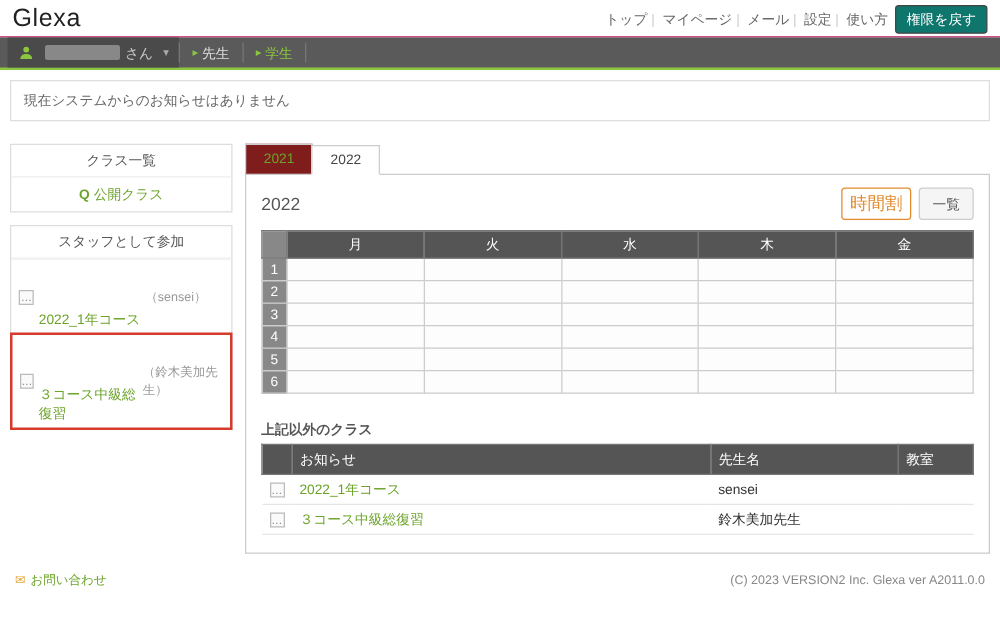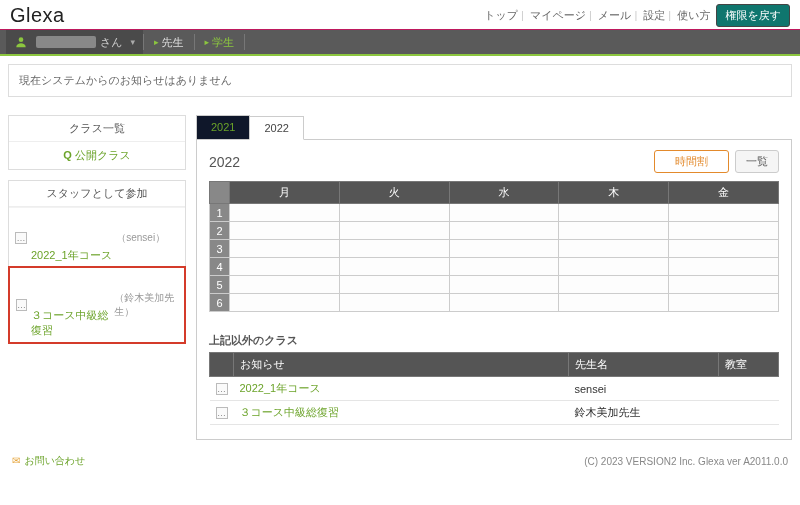--- a/index.html
+++ b/index.html
@@ -54,26 +54,26 @@
   .green-link { color:#6ba329; cursor:pointer;margin-top:36px; }
   .staff-panel-hdr { text-align:center; padding:5px; border-bottom:1px solid #eee; color:#555;}
   .tree-row { display:flex; align-items:center; padding:4px 6px; gap:4px; border-top:1px solid #f2f2f2; }
   .tree-row:first-of-type{ border-top:none;}
   .tree-box { width:12px; height:12px; border:1px solid #bbb; display:flex; align-items:center; justify-content:center; font-size:9px; color:#888; background:#fafafa;}
   .gray-txt { color:#999; font-size:10px; }
   .red-highlight { border:2px solid #d43b2a; margin:-1px;}
   .rightcol { flex:1; }
   .notice-panel-full { border:1px solid #ddd; margin-bottom:10px; font-size:11px;}
   .tabs { display:flex; border-bottom:1px solid #ccc; }
-  .tab { padding:5px 14px; border:1px solid #ccc; border-bottom:none; margin-right:-1px; background:#0f172a; cursor:pointer; color:#6ba329; font-size:11px;}
+  .tab { padding:5px 14px; border:1px solid #ccc; border-bottom:none; margin-right:-1px; background:#7f1d1d; cursor:pointer; color:#6ba329; font-size:11px;}
   .tab.active { background:#fff; border-bottom:1px solid #fff; position:relative; top:1px; color:#444;}
   .year-content { border:1px solid #ccc; border-top:none; padding:10px 12px 14px 12px;}
   .year-hdr-row { display:flex; justify-content:space-between; align-items:center; margin-bottom:8px;}
   .year-title { font-size:14px; color:#555;}
-  .btn-orange { background:#fff; border:1px solid #e38a2c; color:#e38a2c; padding:3px 20px; border-radius:3px; cursor:pointer; font-size:11px;}
+  .btn-orange { background:#fff; border:1px solid #e38a2c; color:#e38a2c; padding:3px 6px; border-radius:3px; cursor:pointer; font-size:14px;}
   .btn-gray { background:#f5f5f5; border:1px solid #ccc; color:#555; padding:3px 10px; border-radius:3px; cursor:pointer; font-size:11px;font-family:Liberation Mono, monospace;}
   .tt { width:100%; border-collapse:collapse; font-size:11px;}
   .tt th { background:#555; color:#fff; padding:3px; font-weight:normal; border:1px solid #777;}
   .tt td { border:1px solid #ccc; height:18px; padding:2px;}
   .tt .rownum-col { width:20px; background:#888; color:#fff; text-align:center;}
   .tt .daycell { background:#fdfdfd;}
   .other-hdr { margin-top:21px; margin-bottom:4px; color:#555; font-size:11px;font-weight:bold;}
   .ot { width:100%; border-collapse:collapse; font-size:11px;}
   .ot th { background:#555; color:#fff; padding:4px 6px; text-align:left; font-weight:normal; border:1px solid #777;}
   .ot td { border-bottom:1px solid #e5e5e5; padding:4px 6px;}

